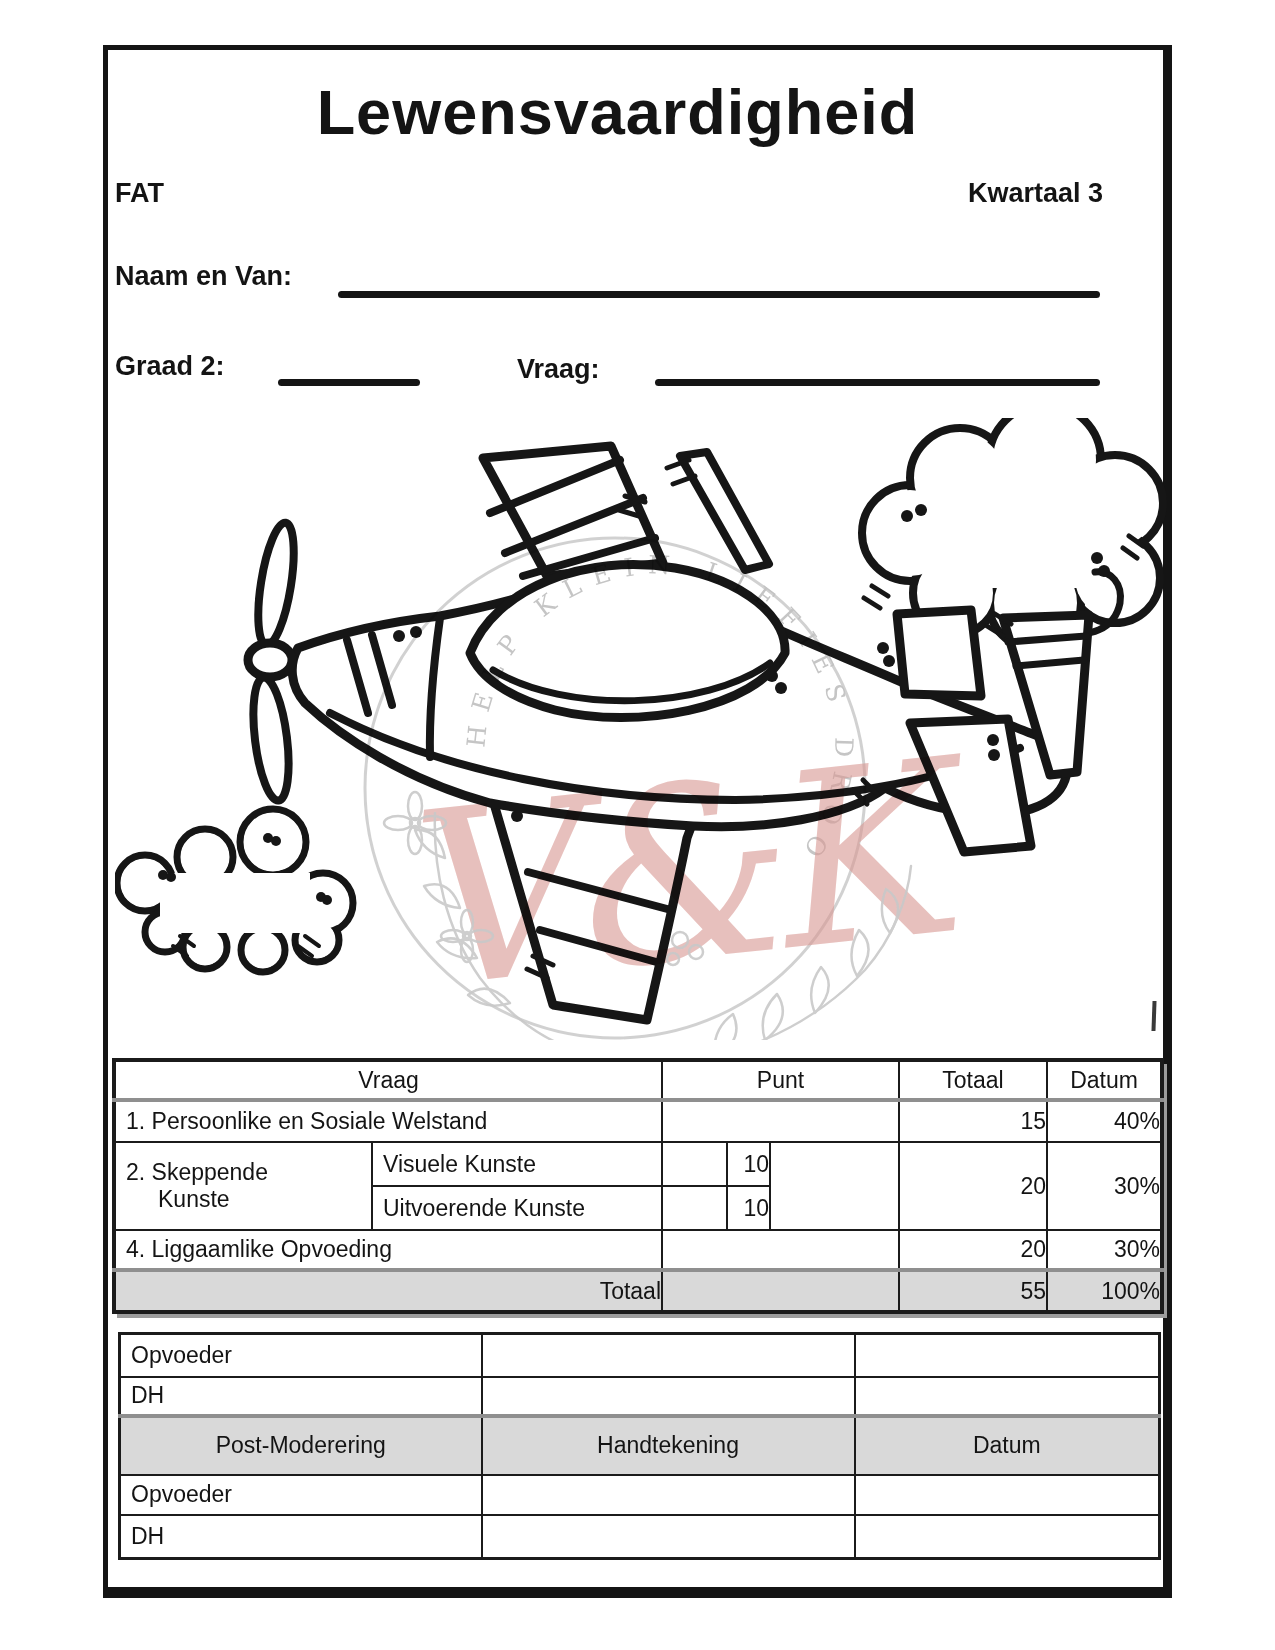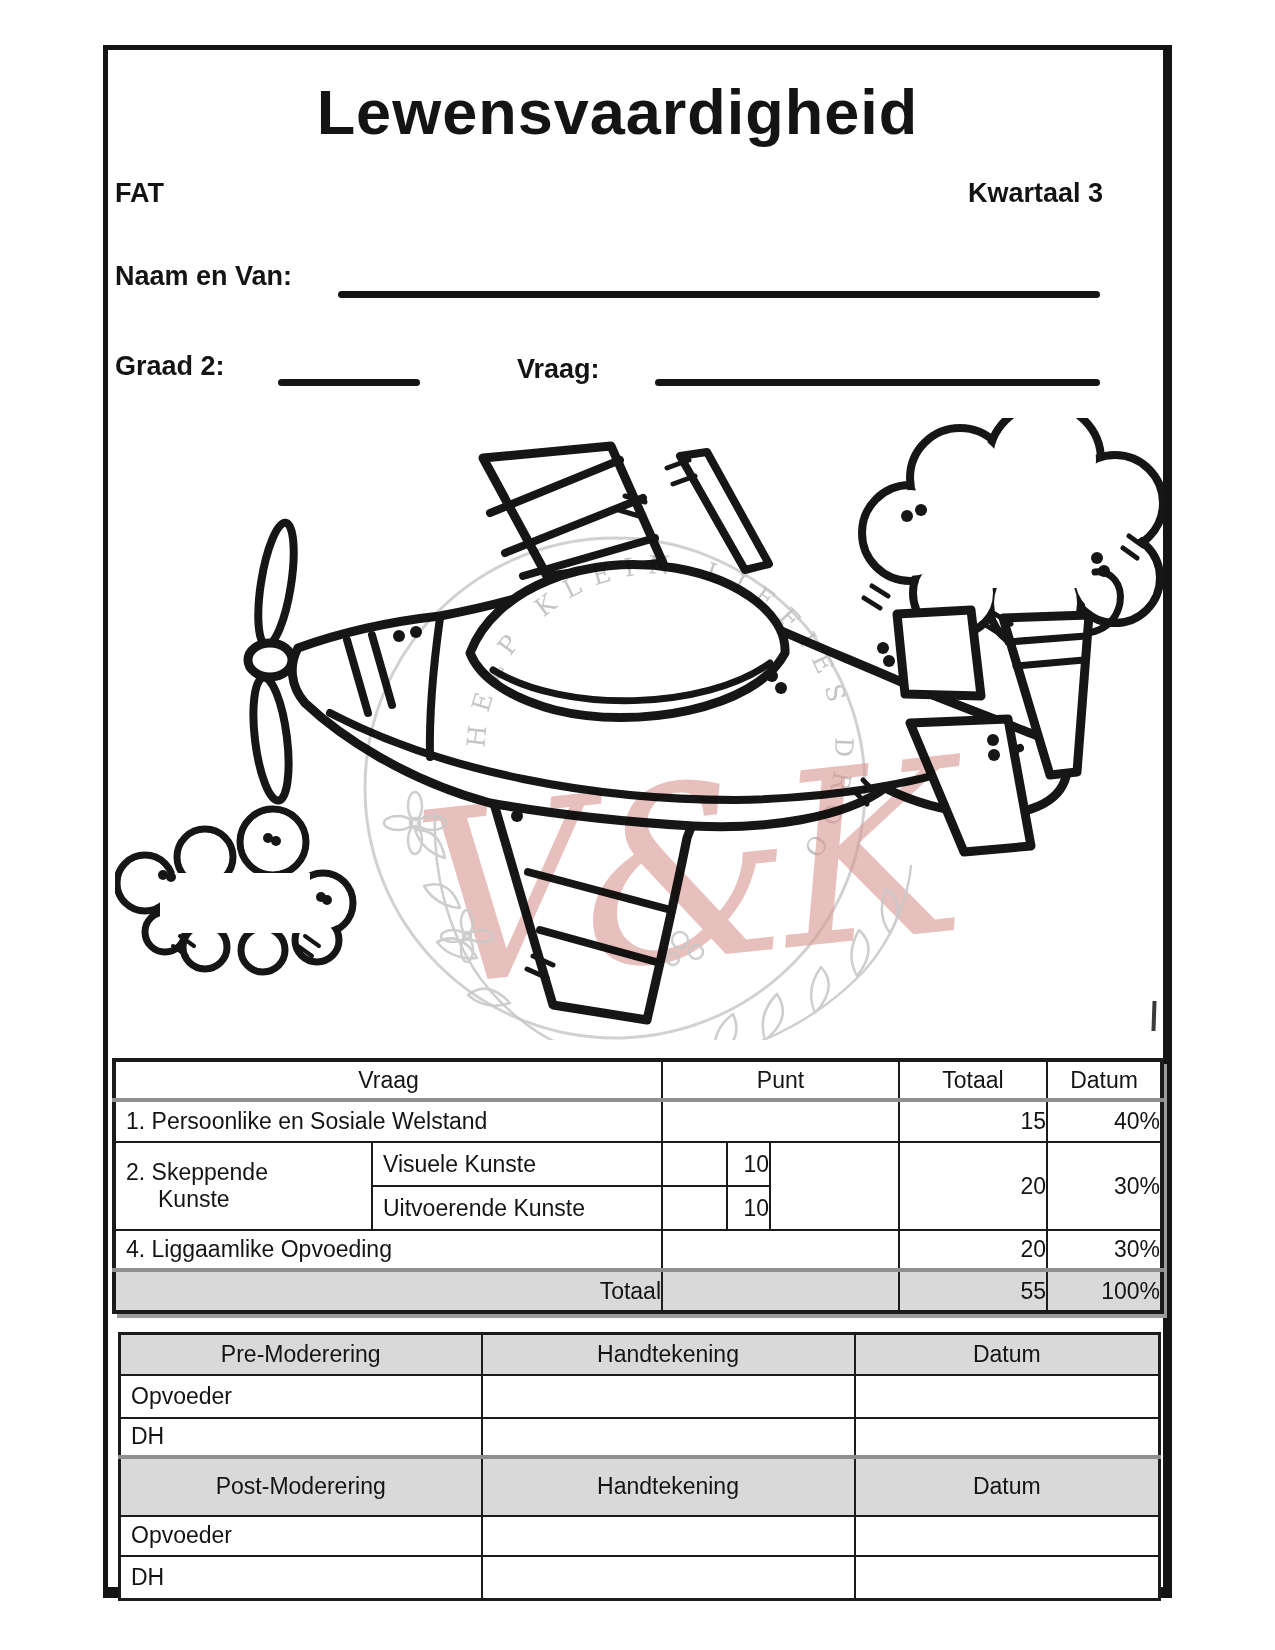--- a/index.html
+++ b/index.html
@@ -268,25 +268,20 @@
   </tbody>
     </table>
 
   <table class="mod-table">
     <colgroup>
         <col style="width:362px">
         <col style="width:373px">
         <col style="width:305px">
       </colgroup>
     <tbody>
-        <tr class="shade" style="height:41px;">
-      <td>Pre-Moderering</td>
-      <td>Handtekening</td>
-      <td>Datum</td>
-    </tr>
     <tr style="height:43px;">
       <td class="l">Opvoeder</td>
       <td></td>
       <td></td>
     </tr>
     <tr style="height:39px;">
       <td class="l">DH</td>
       <td></td>
       <td></td>
     </tr>

